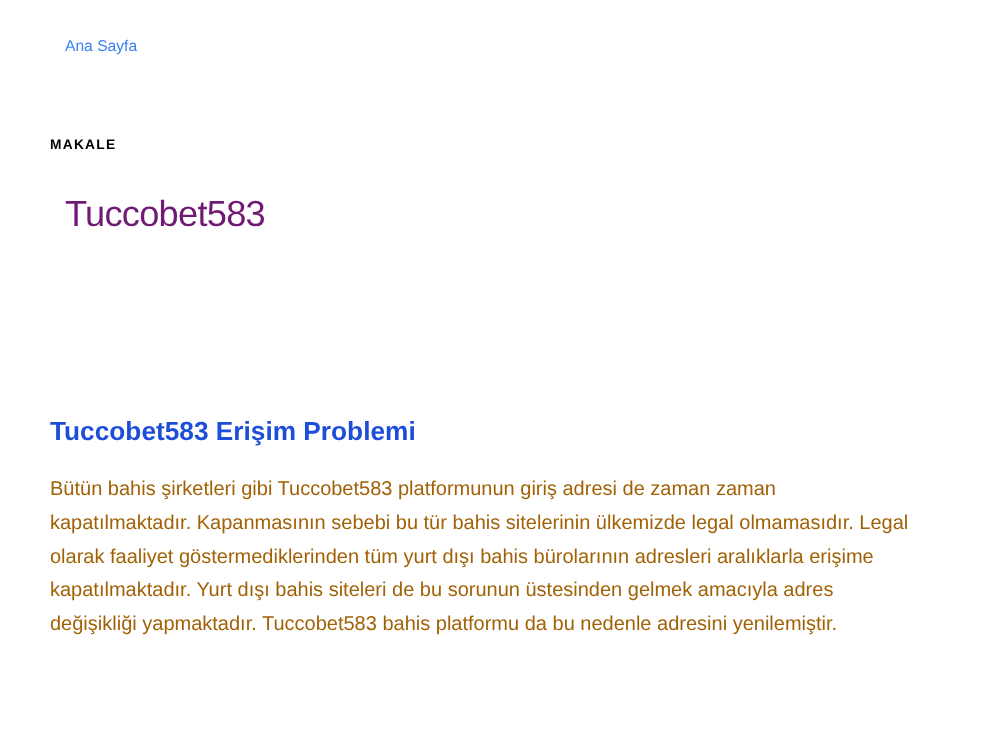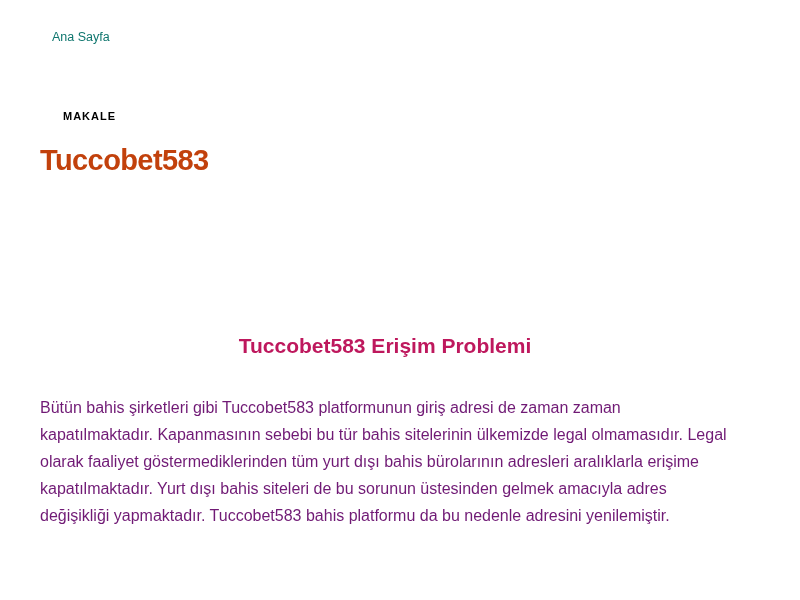--- a/index.html
+++ b/index.html
@@ -30,65 +30,63 @@
       font-weight: bold;
       color: #1a1acc;
       text-decoration: none;
       line-height: 18px;
     }
     .nav-link {
       position: absolute;
       left: 52px;
       top: 29px;
       font-size: 12.5px;
-      color: #0f766e;
+      color: #3b82f6;
       text-decoration: none;
       line-height: 16px;
     }
     .entry-category {
       position: absolute;
       left: 40px;
       top: 109px;
       font-size: 11px;
       font-weight: bold;
       letter-spacing: 1px;
       color: #000000;
       line-height: 14px;
-      margin-left: 23px;
     }
     .entry-title {
       position: absolute;
       left: 40px;
       top: 140px;
-      margin: 0;
+      margin: 12px;
       font-size: 29px;
-      font-weight: bold;
+      font-weight: normal;
       letter-spacing: -0.6px;
       line-height: 40px;
-      color: #c2410c;
+      color: #701a75;
     }
     .content {
       position: absolute;
       left: 40px;
       top: 330px;
       width: 690px;
     }
     .content h2 {
-      margin: 0 0 32px 0;
+      margin: 0 0 16px 0;
       font-size: 21px;
       font-weight: bold;
       line-height: 32px;
-      color: #be185d;
-      text-align: center;
+      color: #1d4ed8;
     }
     .content p {
       margin: 0 0 19px 0;
       font-size: 16px;
       line-height: 27px;
-      color: #701a75;
+      color: #a16207;
     }
   </style>
 </head>
 <body>
 
 <header class="site-header">
   <a class="nav-link" href="#">Ana Sayfa</a>
 </header>
 
 <div class="entry-category">MAKALE</div>

